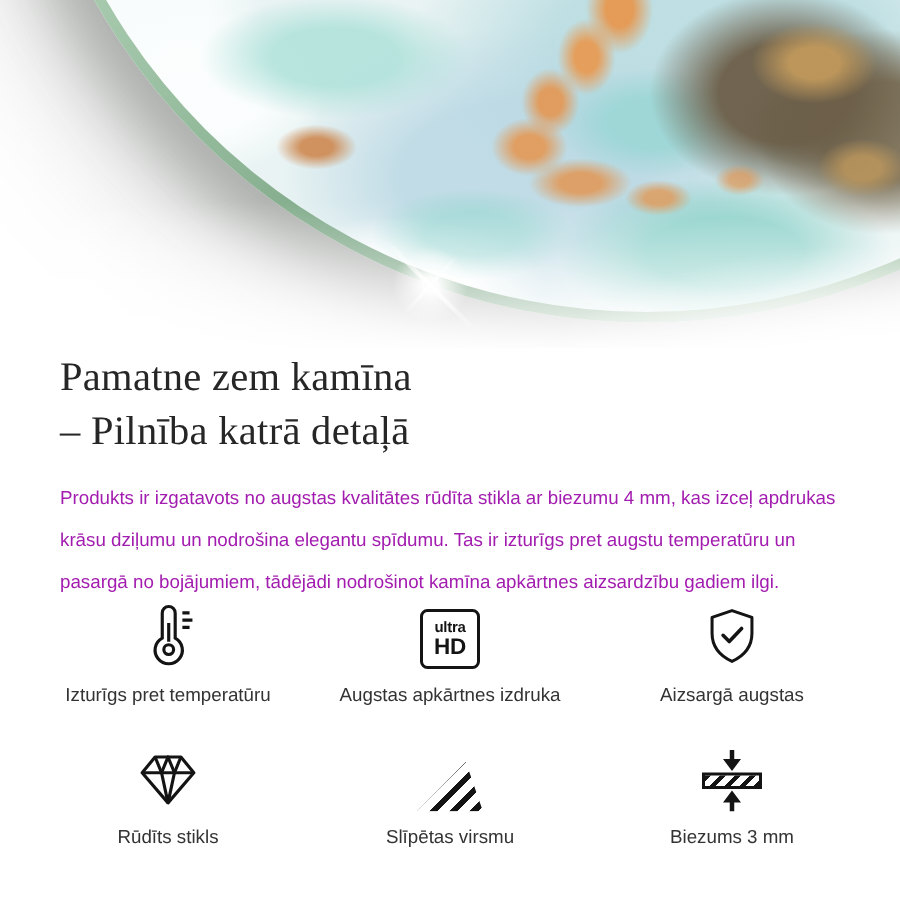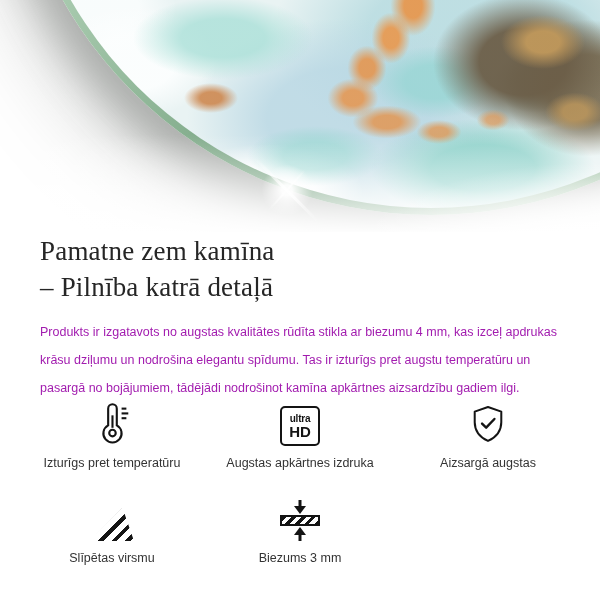--- a/index.html
+++ b/index.html
@@ -146,20 +146,32 @@
     <div class="feature">
       <div class="ficon">
         <svg class="line-icon" width="44" height="44" viewBox="0 0 48 48" stroke-linejoin="round" stroke-linecap="round">
           <path d="M24 5.5 L38.5 10.5 V22 C38.5 32.5 31.5 39 24 42.5 C16.5 39 9.5 32.5 9.5 22 V10.5 Z"></path>
           <polyline points="17.5,23.5 22,28 31,18.5" stroke-width="2.6"></polyline>
         </svg>
       </div>
       <div class="flabel">Aizsargā augstas</div>
     </div>
 
+    <div class="feature">
+      <div class="ficon">
+        <svg class="line-icon" width="46" height="44" viewBox="0 0 48 46" stroke-linejoin="round">
+          <path d="M15 8 H33 L42 19 L24 40 L6 19 Z"></path>
+          <line x1="6" y1="19" x2="42" y2="19"></line>
+          <polyline points="15,8 19.5,19 24,40"></polyline>
+          <polyline points="33,8 28.5,19 24,40"></polyline>
+          <polyline points="19.5,19 24,8 28.5,19"></polyline>
+        </svg>
+      </div>
+      <div class="flabel">Rūdīts stikls</div>
+    </div>
 
     <div class="feature">
       <div class="ficon">
         <div class="bevel"></div>
       </div>
       <div class="flabel">Slīpētas virsmu</div>
     </div>
 
     <div class="feature">
       <div class="ficon">

